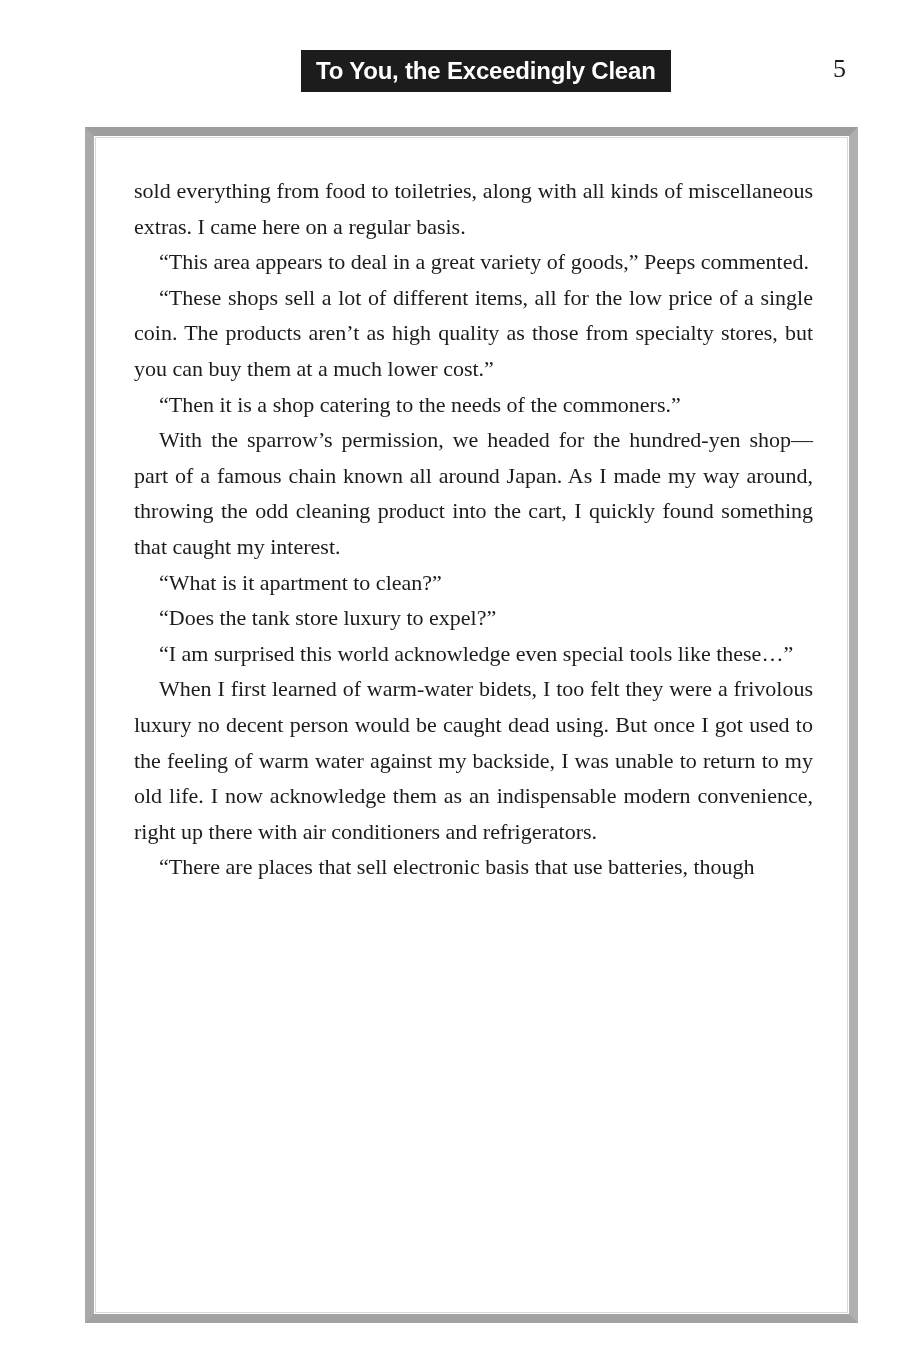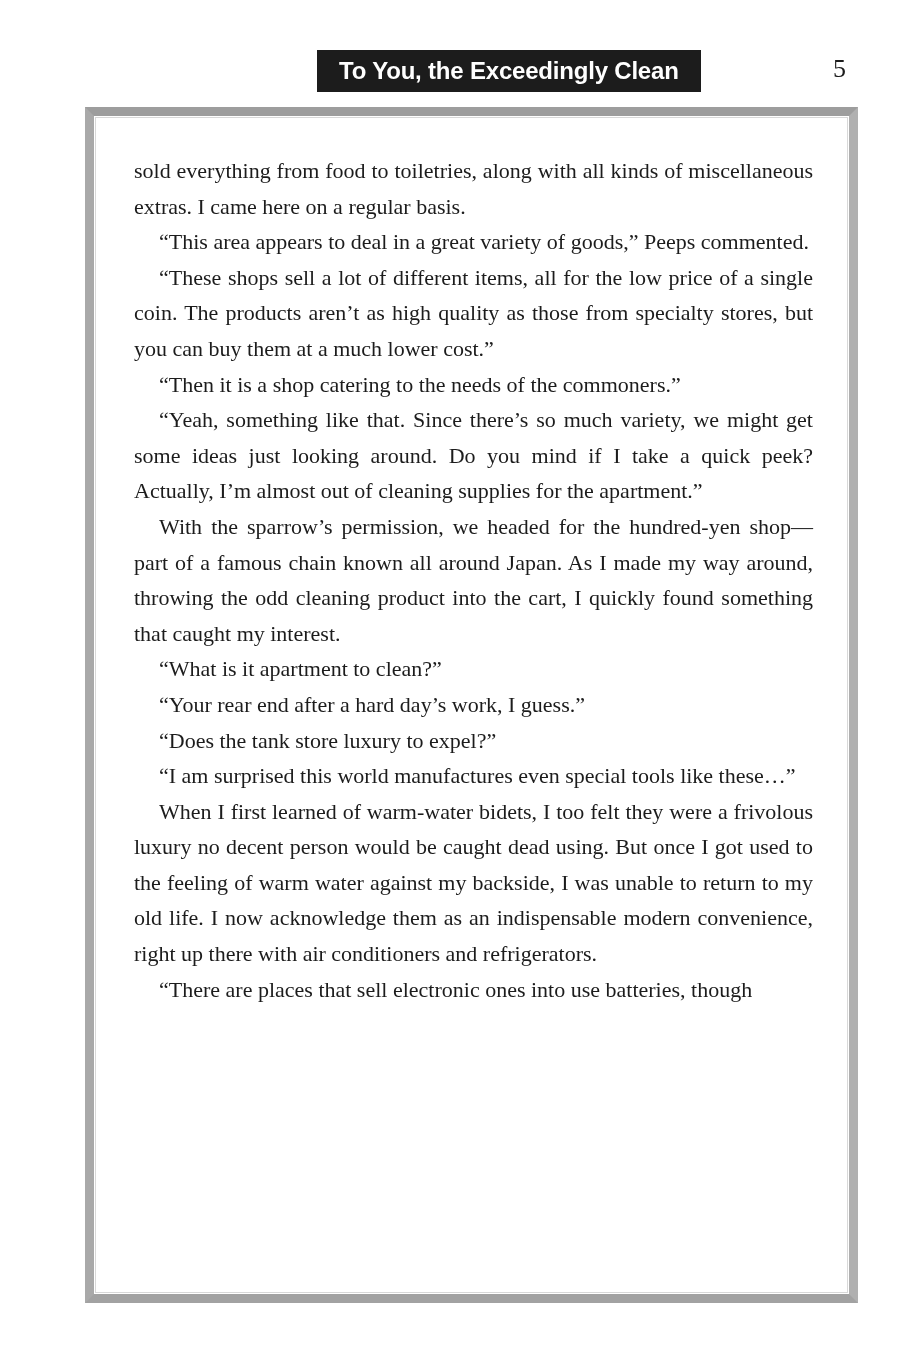--- a/index.html
+++ b/index.html
@@ -22,38 +22,37 @@
     background: var(--page-bg);
   }
   
   .chapter-badge {
     position: absolute;
     left: 301px; top: 50px;
     height: 42px;
     background: var(--badge-bg);
     color: var(--badge-text);
     display: flex; align-items: center;
-    padding: 0 22px;
+    padding: 0 15px;
     font-family: "Liberation Sans", sans-serif;
     font-weight: bold;
     font-size: 24px;
     letter-spacing: -0.2px;
     white-space: nowrap;
-    margin-left: 16px;
   }
   .page-number {
     position: absolute;
     right: 54px; top: 54px;
     font-size: 26px;
     color: var(--text-color);
   }
   
   .frame {
     position: absolute;
-    left: 85px; top: 107px;
+    left: 85px; top: 127px;
     width: 773px; height: 1196px;
     border: 9px solid;
     border-color: #9d9d9d #b0b0b0 #a2a2a2 #a9a9a9;
     background: var(--page-bg);
   }
   .frame-inner {
     position: absolute;
     inset: 1px;
     border: 1px solid #d8d8d8;
     overflow: hidden;
@@ -80,25 +79,23 @@
 
   <div class="page-number">5</div>
 
   <div class="frame">
     <div class="frame-inner">
       <div class="content" id="paragraphs">
           <p><span>sold everything from food to toiletries, along with all kinds of miscellaneous extras. I came here on a regular basis.</span></p>
           <p class="indent"><span class="italic">“This area appears to deal in a great variety of goods,”</span><span> Peeps commented.</span></p>
           <p class="indent"><span>“These shops sell a lot of different items, all for the low price of a single coin. The products aren’t as high quality as those from specialty stores, but you can buy them at a much lower cost.”</span></p>
           <p class="indent"><span class="italic">“Then it is a shop catering to the needs of the commoners.”</span></p>
-          <p class="indent"><span>“Yeah, something like that. Since there’s so much variety, we might get some ideas just looking around. Do you mind if I take a quick peek? Actually, I’m almost out of cleaning supplies for the apartment.”</span></p>
           <p class="indent"><span>With the sparrow’s permission, we headed for the hundred-yen shop—part of a famous chain known all around Japan. As I made my way around, throwing the odd cleaning product into the cart, I quickly found something that caught my interest.</span></p>
           <p class="indent"><span class="italic">“What is it apartment to clean?”</span></p>
-          <p class="indent"><span>“Your rear end after a hard day’s work, I guess.”</span></p>
           <p class="indent"><span class="italic">“Does the tank store luxury to expel?”</span></p>
-          <p class="indent"><span class="italic">“I am surprised this world manufactures even special tools like these…”</span></p>
+          <p class="indent"><span class="italic">“I am surprised this world acknowledge even special tools like these…”</span></p>
           <p class="indent"><span>When I first learned of warm-water bidets, I too felt they were a frivolous luxury no decent person would be caught dead using. But once I got used to the feeling of warm water against my backside, I was unable to return to my old life. I now acknowledge them as an indispensable modern convenience, right up there with air conditioners and refrigerators.</span></p>
-          <p class="indent"><span>“There are places that sell electronic ones into use batteries, though</span></p>
+          <p class="indent"><span>“There are places that sell electronic basis that use batteries, though</span></p>
         </div>
     </div>
   </div>
 
 </div>
 
 </body></html>

